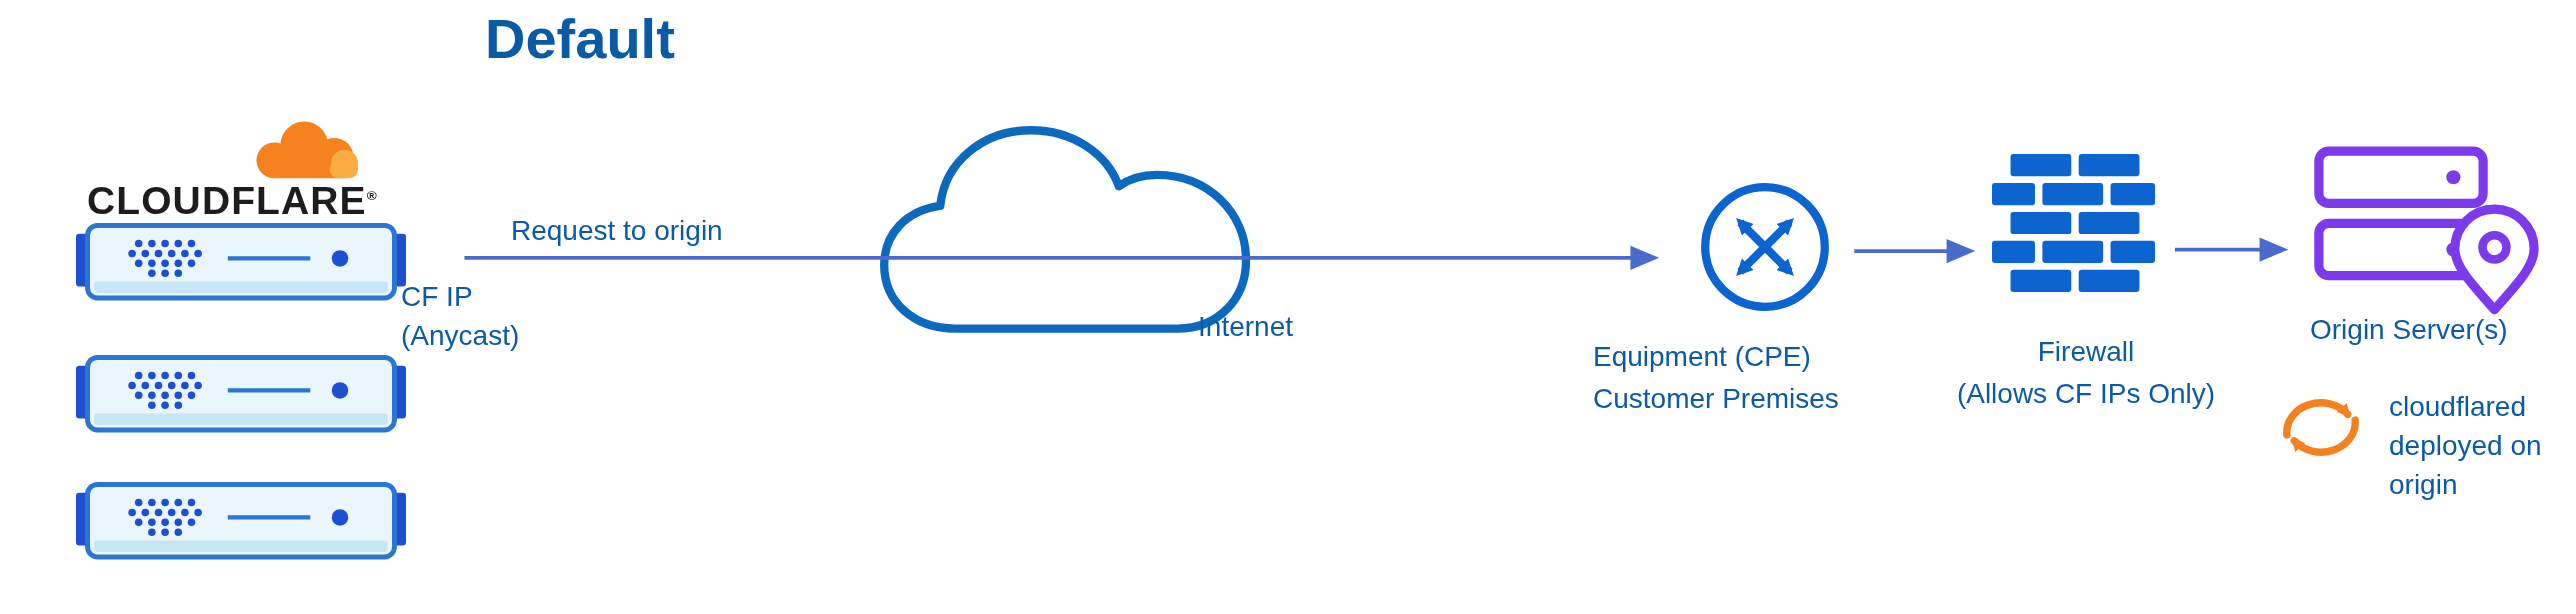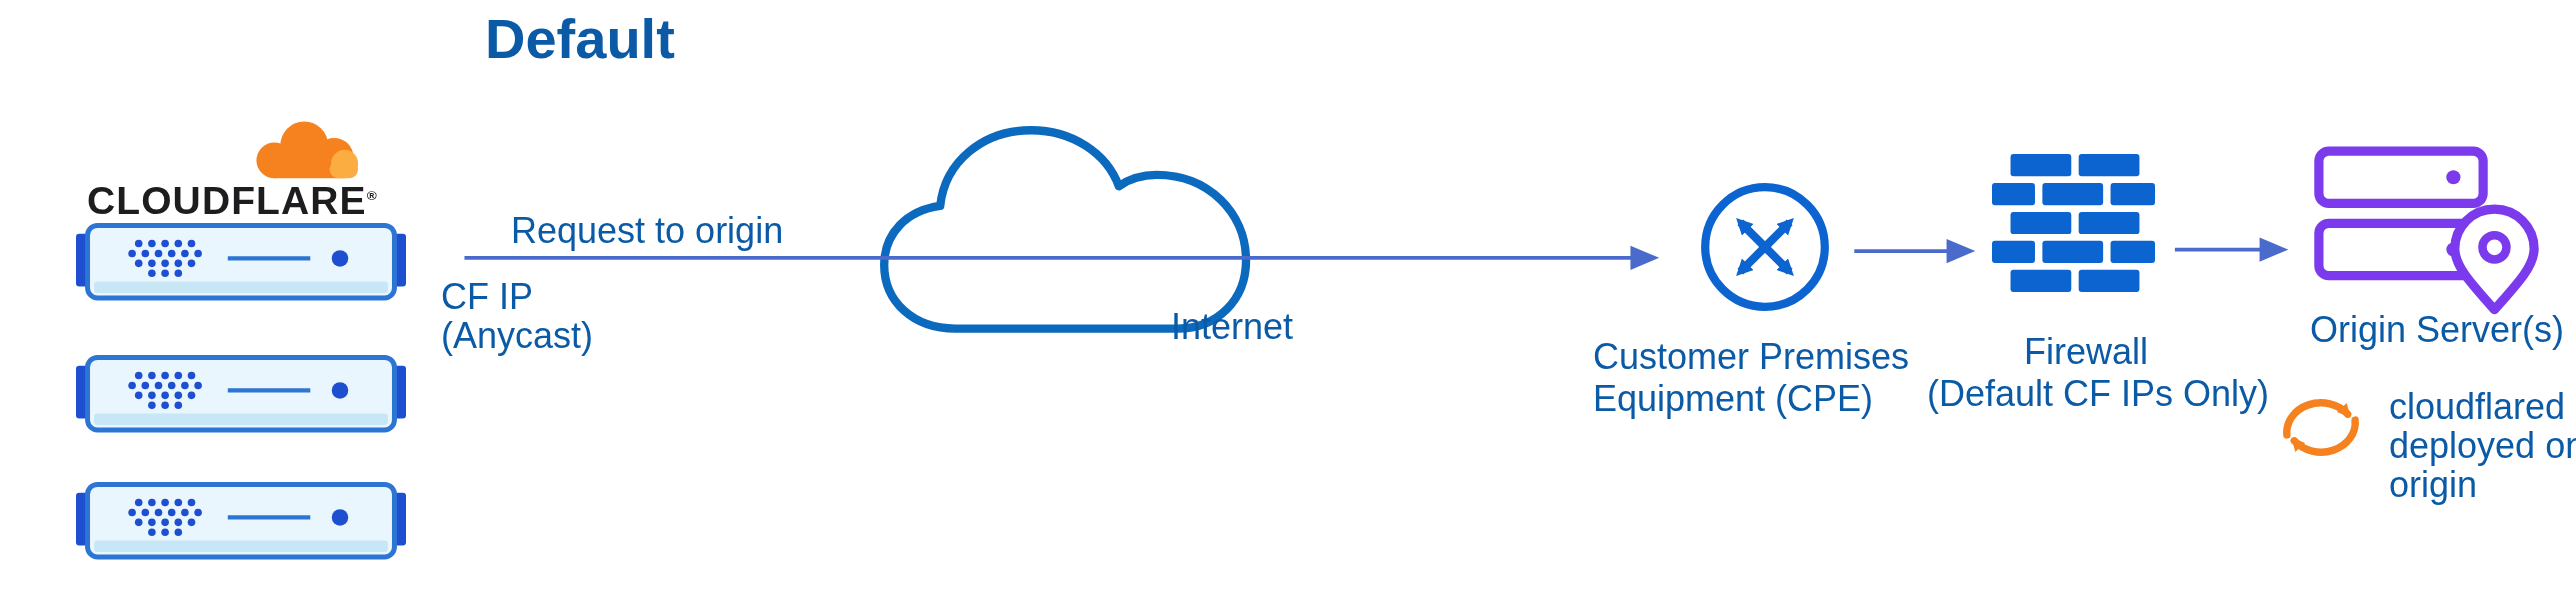--- a/index.html
+++ b/index.html
@@ -14,21 +14,21 @@
     --purple:#7c3aed;
     --orange:#f6821f;
     --orange-light:#fbad41;
     --ink:#1d1d1f;
   }
   *{margin:0;padding:0;box-sizing:border-box}
   body{background:#fff;font-family:"Liberation Sans","DejaVu Sans",sans-serif;}
   .canvas{position:relative;width:2576px;height:614px;background:#fff;overflow:hidden;margin-left:40px;}
   .abs{position:absolute;}
   .title{left:445px;top:6px;font-size:56px;font-weight:600;color:var(--blue-text);}
-  .label{color:var(--blue-text);font-size:36px;line-height:41px;white-space:nowrap;}
+  .label{color:var(--blue-text);font-size:28px;line-height:41px;white-space:nowrap;}
   .wordmark{left:47px;top:179px;font-size:39px;font-weight:800;letter-spacing:1.1px;color:var(--ink);white-space:nowrap;}
   .wordmark sup{font-size:13.6px;font-weight:700;vertical-align:super;}
   .server{width:330px;height:86px;display:block;}
   .cloud-label{left:826px;top:306px;width:427px;text-align:right;}
   .center{text-align:center;}
   .overlay{left:0;top:0;width:2576px;height:614px;pointer-events:none;}
 </style>
 </head>
 <body>
 
@@ -109,21 +109,21 @@
       <line x1="2398" y1="332" x2="2524" y2="332" stroke-width="5"></line>
       <polygon points="2558,332 2520,316 2520,348" stroke="none"></polygon>
     </g>
     <g stroke="#4a6bcb" fill="#4a6bcb">
       <line x1="2822" y1="330" x2="2938" y2="330" stroke-width="5"></line>
       <polygon points="2972,330 2934,314 2934,346" stroke="none"></polygon>
     </g>
   </svg>
 
   <div class="abs label" style="left:471px;top:210px">Request to origin</div>
-  <div class="abs label" style="left:401px;top:277px;line-height:39px">
+  <div class="abs label" style="left:361px;top:277px;line-height:39px">
     <div>CF IP</div>
     <div>(Anycast)</div>
   </div>
 
   <div class="abs label cloud-label">Internet</div>
 
   <svg class="abs" style="left:1654px;top:176px" width="142" height="142" viewBox="0 0 190 190">
     <defs>
       <marker id="cpeAh" markerUnits="userSpaceOnUse" markerWidth="30" markerHeight="30" refX="14" refY="11" orient="auto">
         <path d="M0 0 L22 11 L0 22 Z" fill="#0b64cf"></path>
@@ -131,43 +131,43 @@
     </defs>
     <circle cx="95" cy="95" r="80" fill="#ffffff" stroke="#0b64cf" stroke-width="11"></circle>
     <g stroke="#0b64cf" stroke-width="11">
       <line x1="95" y1="95" x2="62" y2="62" marker-end="url(#cpeAh)"></line>
       <line x1="95" y1="95" x2="128" y2="62" marker-end="url(#cpeAh)"></line>
       <line x1="95" y1="95" x2="62" y2="128" marker-end="url(#cpeAh)"></line>
       <line x1="95" y1="95" x2="128" y2="128" marker-end="url(#cpeAh)"></line>
     </g>
   </svg>
   <div class="abs label" style="left:1553px;top:336px;line-height:42px">
+    <div>Equipment (CPE)</div>
     <div>Customer Premises</div>
-    <div>Equipment (CPE)</div>
   </div>
 
   <svg class="abs" style="left:1952px;top:154px" width="163" height="138" viewBox="0 0 220 186">
     <g fill="#0b64cf">
       <rect x="25" y="0" width="82" height="30" rx="4"></rect>
         <rect x="117" y="0" width="82" height="30" rx="4"></rect>
       <rect x="0" y="39" width="58" height="30" rx="4"></rect>
         <rect x="68" y="39" width="82" height="30" rx="4"></rect>
         <rect x="160" y="39" width="60" height="30" rx="4"></rect>
       <rect x="25" y="78" width="82" height="30" rx="4"></rect>
         <rect x="117" y="78" width="82" height="30" rx="4"></rect>
       <rect x="0" y="117" width="58" height="30" rx="4"></rect>
         <rect x="68" y="117" width="82" height="30" rx="4"></rect>
         <rect x="160" y="117" width="60" height="30" rx="4"></rect>
       <rect x="25" y="156" width="82" height="30" rx="4"></rect>
         <rect x="117" y="156" width="82" height="30" rx="4"></rect>
     </g>
   </svg>
   <div class="abs label center" style="left:1887px;top:331px;width:318px;line-height:42px">
     <div>Firewall</div>
-    <div>(Default CF IPs Only)</div>
+    <div>(Allows CF IPs Only)</div>
   </div>
 
   <svg class="abs" style="left:2273px;top:144px" width="227" height="177" viewBox="0 0 320 250">
     <rect x="8" y="10" width="232" height="74" rx="14" fill="#ffffff" stroke="#7c3aed" stroke-width="13"></rect>
     <circle cx="198" cy="47" r="10" fill="#7c3aed"></circle>
     <rect x="8" y="112" width="232" height="74" rx="14" fill="#ffffff" stroke="#7c3aed" stroke-width="13"></rect>
     <circle cx="198" cy="149" r="10" fill="#7c3aed"></circle>
     <g>
       <path d="M256 92 C 225 92 200 117 200 148 C 200 171 219 193 256 234 C 293 193 312 171 312 148 C 312 117 287 92 256 92 Z" fill="#ffffff" stroke="#7c3aed" stroke-width="13" stroke-linejoin="round"></path>
       <circle cx="256" cy="146" r="17" fill="#ffffff" stroke="#7c3aed" stroke-width="12"></circle>

